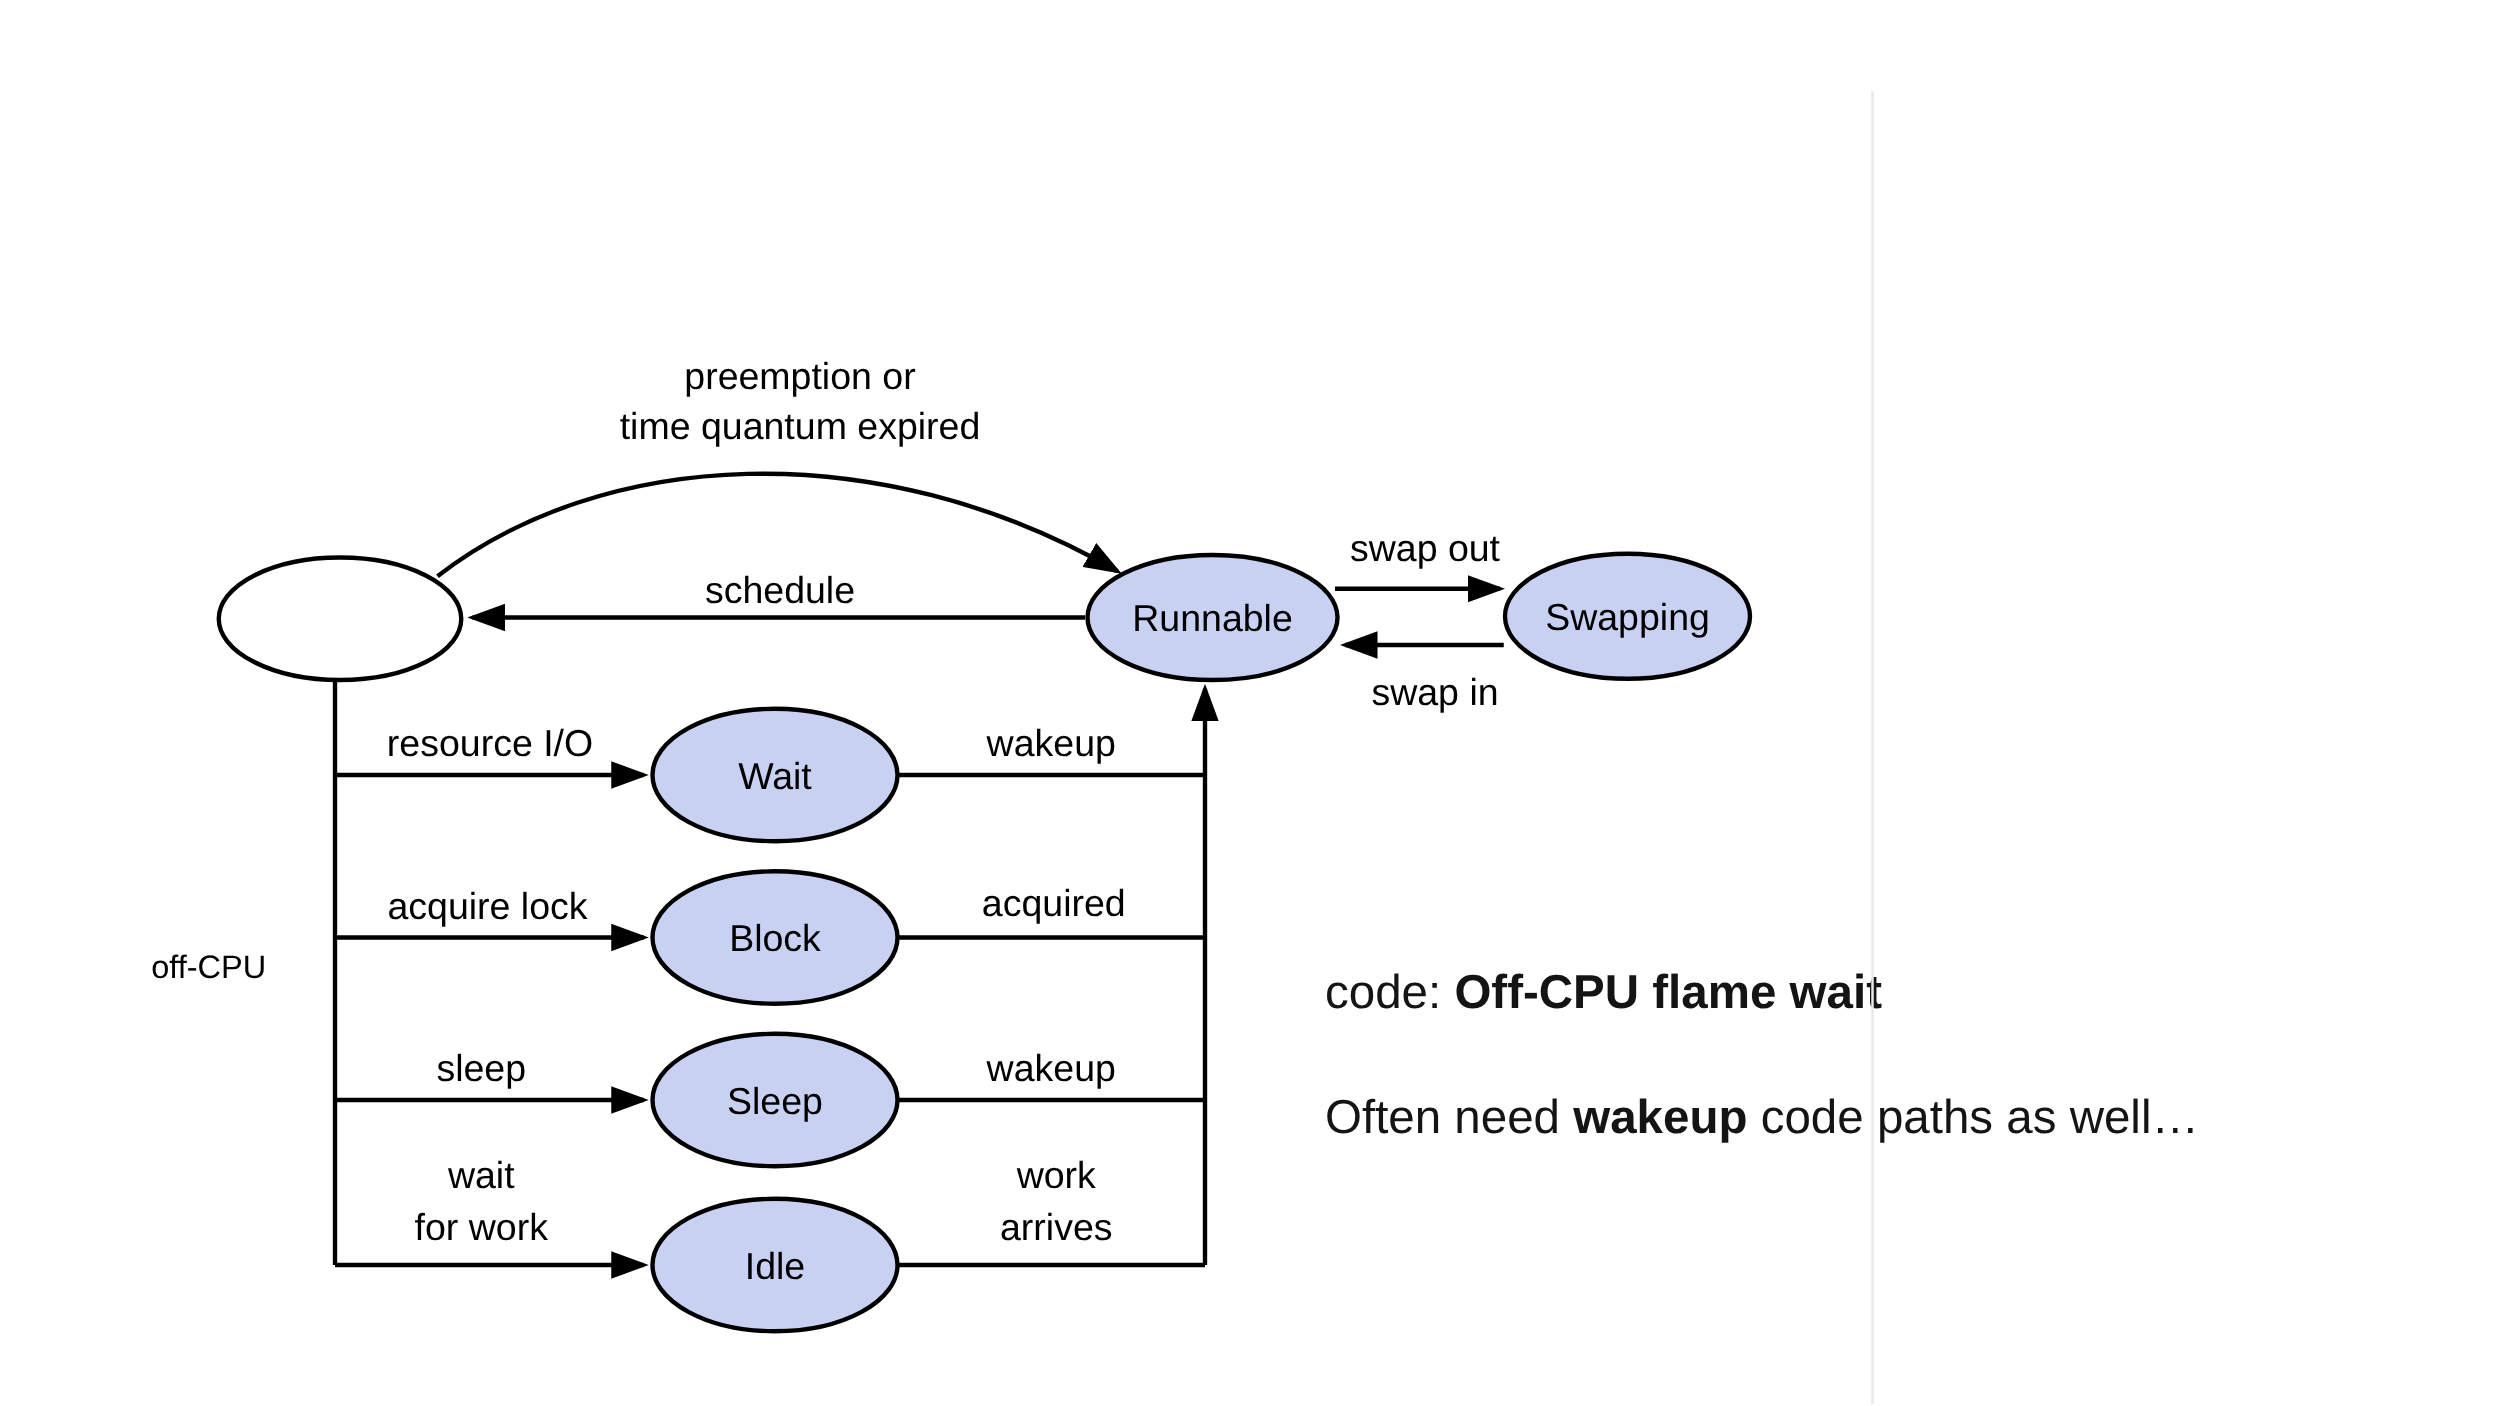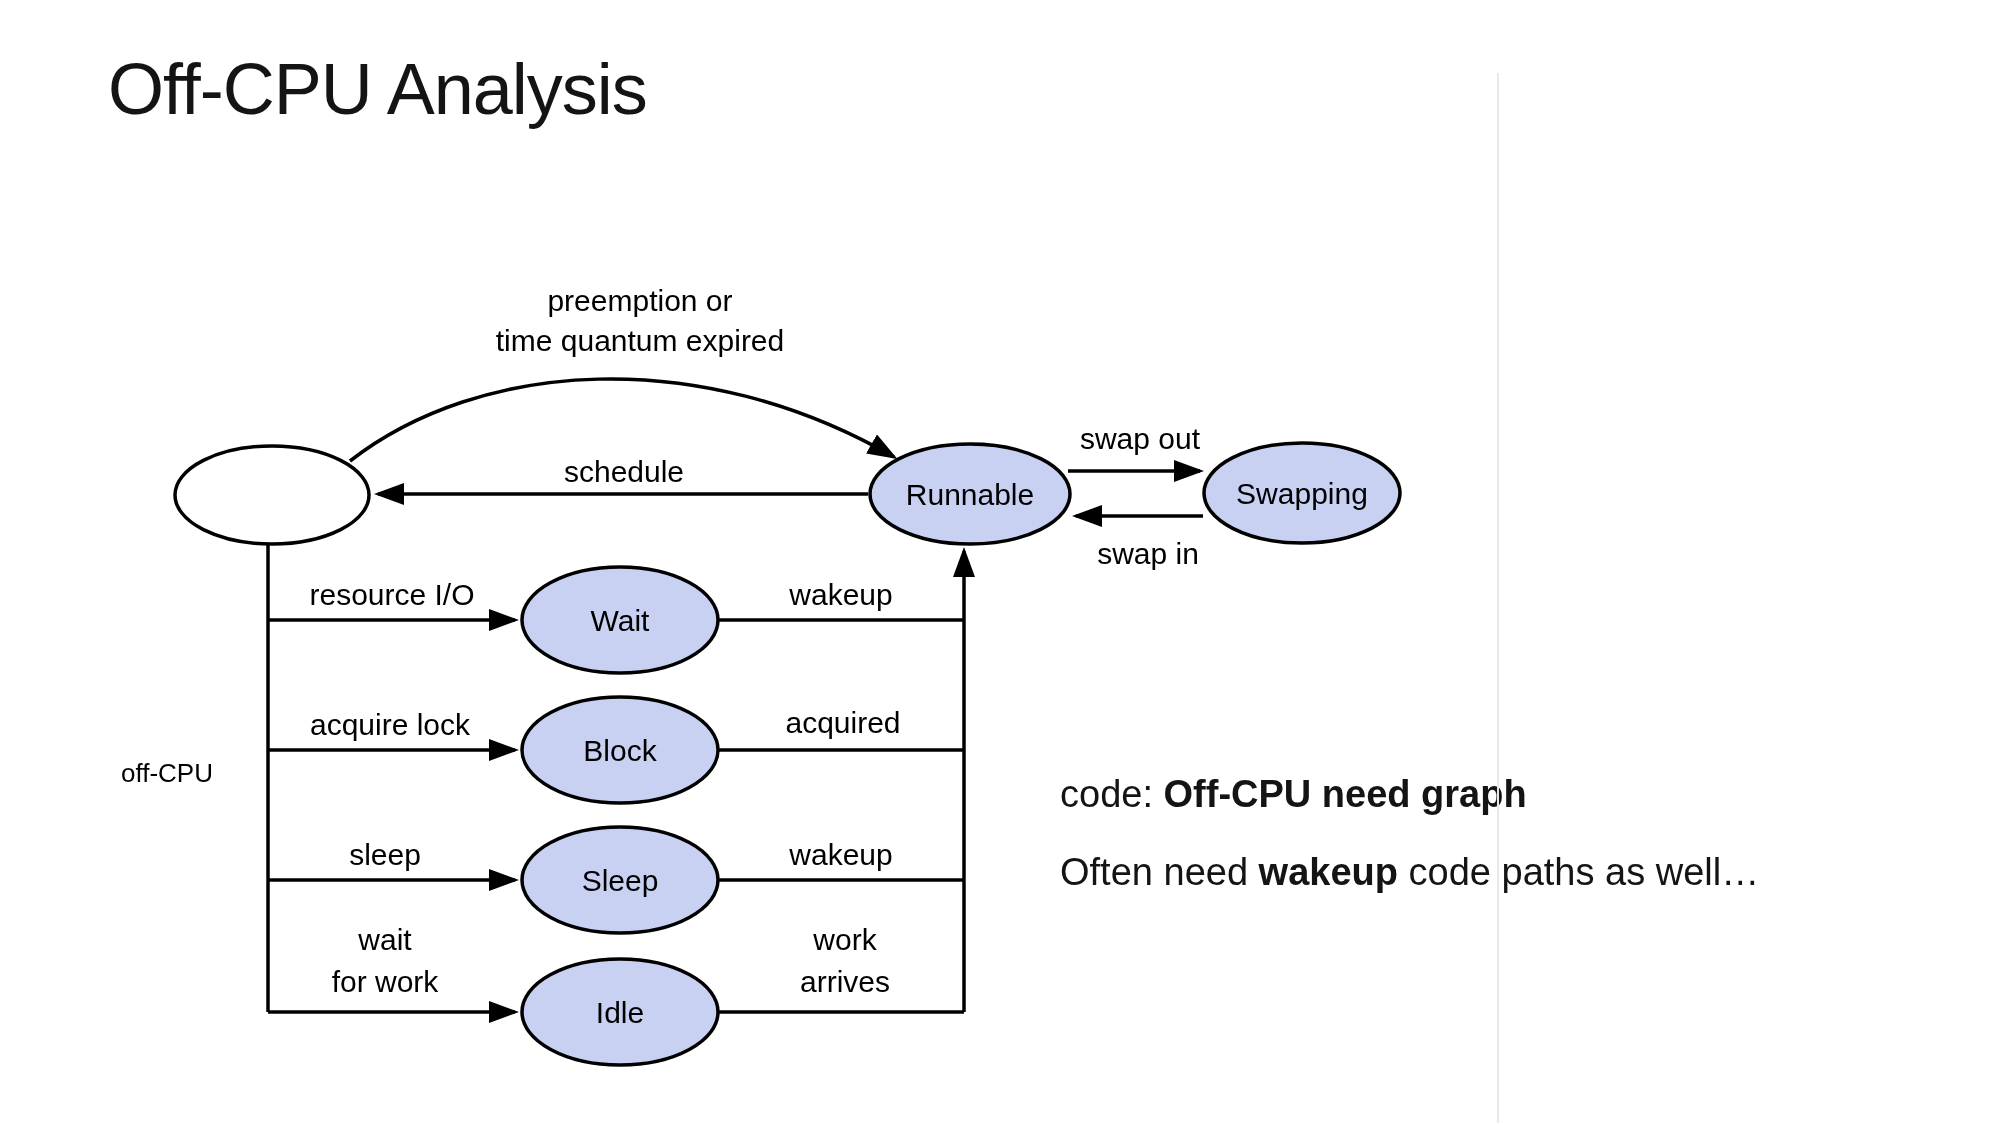--- a/index.html
+++ b/index.html
@@ -35,21 +35,21 @@
   .body-text {
     position: absolute;
     left: 1060px;
     top: 709px;
     width: 900px;
     font-size: 38px;
     line-height: 57px;
     color: #141414;
   }
   .body-text p { margin: 0; }
-  .body-text p + p { margin-top: 21px; }
+  .body-text p + p { margin-top: 43px; }
   .body-text b { font-weight: 700; }
   .divider-line {
     position: absolute;
     left: 1497px;
     top: 73px;
     width: 2px;
     height: 1050px;
     background: #e9e9e9;
   }
   
@@ -60,21 +60,20 @@
   }
   text.small { font-size: 26px; }
   .edge { stroke: #000; stroke-width: 3.5; fill: none; }
   .state { stroke: #000; stroke-width: 3.5; }
 </style>
 </head>
 <body>
 
 <div class="canvas">
 
-  <div class="slide-title">Off-CPU Analysis</div>
 
   <svg class="diagram-svg" width="1998" height="1125" viewBox="0 0 1998 1125">
     <defs>
       <marker id="arrow" markerUnits="userSpaceOnUse" markerWidth="30" markerHeight="22" refX="26" refY="11" orient="auto">
         <path d="M0,0 L30,11 L0,22 Z" fill="#000"></path>
       </marker>
     </defs>
 
     <path class="edge" d="M 350 461 C 480 360, 700 345, 894 457" marker-end="url(#arrow)"></path>
     <path class="edge" d="M 868 494 L 378 494" marker-end="url(#arrow)"></path>
@@ -120,19 +119,19 @@
     <text text-anchor="middle" x="385" y="865">sleep</text>
     <text text-anchor="middle" x="841" y="865">wakeup</text>
     <text text-anchor="middle" x="385" y="950">wait</text>
     <text text-anchor="middle" x="385" y="992">for work</text>
     <text text-anchor="middle" x="845" y="950">work</text>
     <text text-anchor="middle" x="845" y="992">arrives</text>
     <text class="small" text-anchor="middle" x="167" y="782">off-CPU</text>
   </svg>
 
   <div class="body-text">
-    <p><br><span>code: </span><b>Off-CPU need graph</b></p>
+    <p><br><span>code: </span><b>Off-CPU flame wait</b></p>
     <p><span>Often need </span><b>wakeup</b><span> code paths as well…</span></p>
   </div>
 
   <div class="divider-line"></div>
 
 </div>
 
 </body></html>

